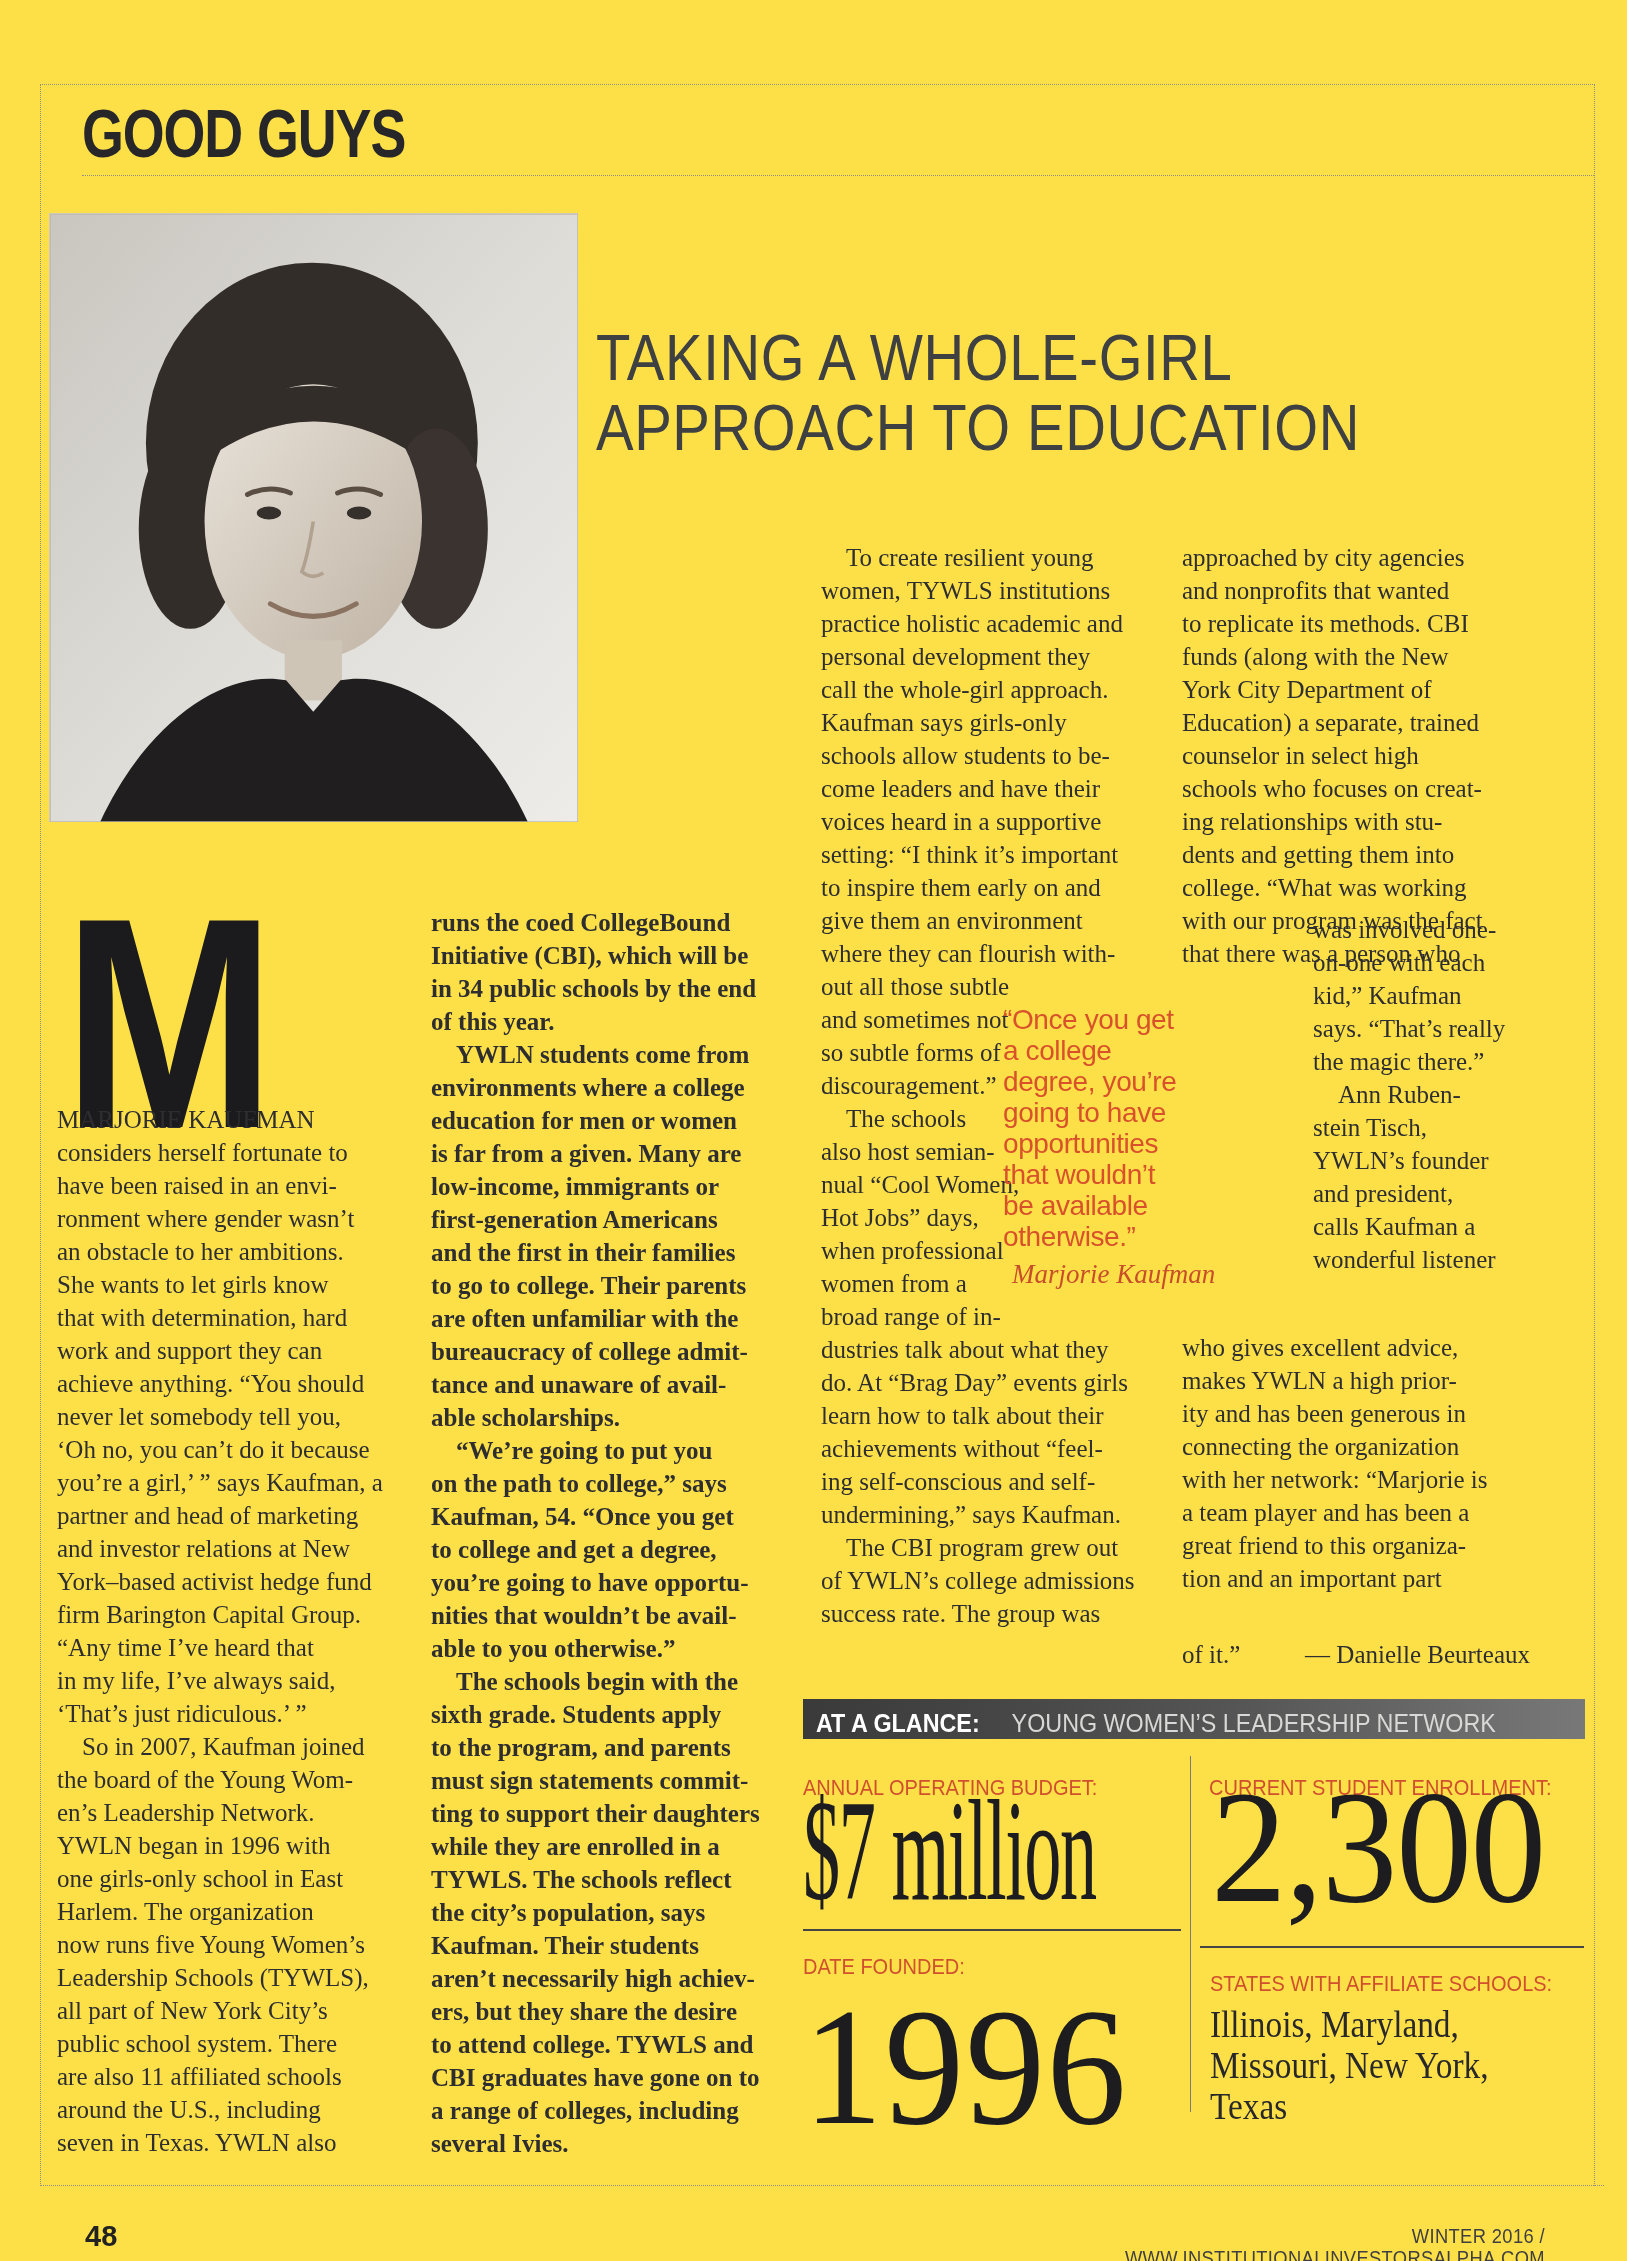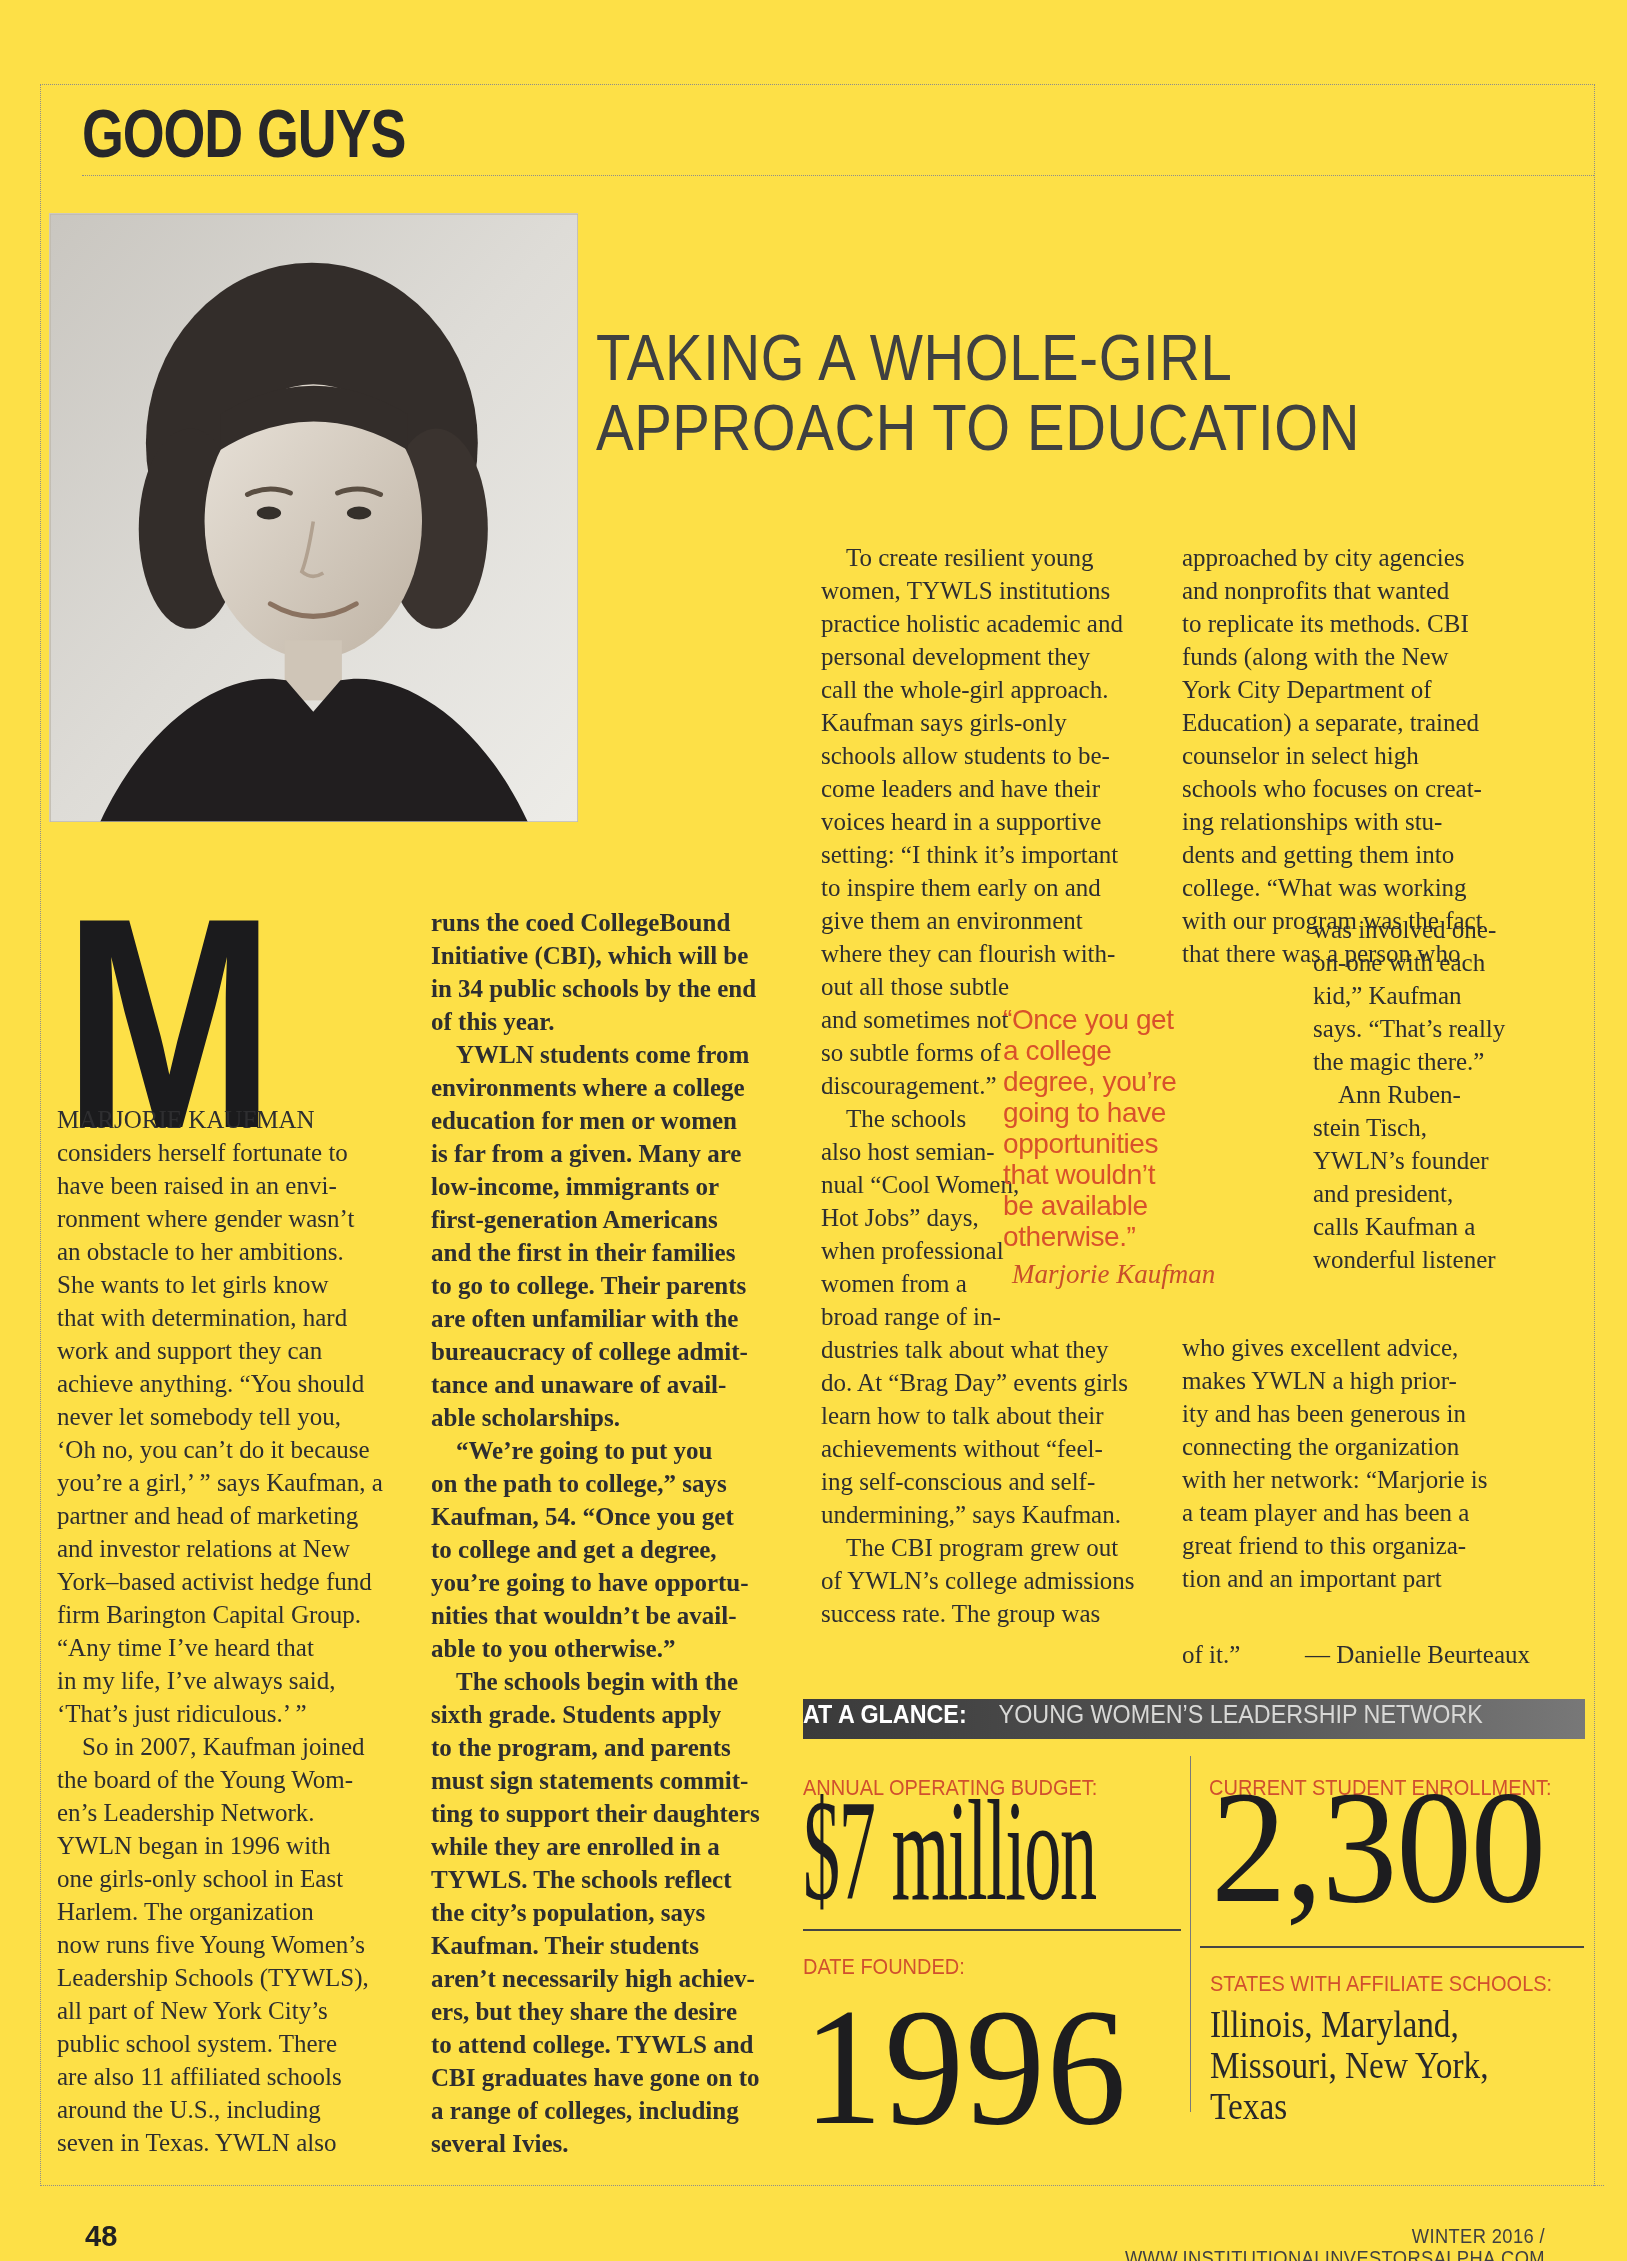--- a/index.html
+++ b/index.html
@@ -12,22 +12,22 @@
           color:#27272a;transform:scaleX(.78);transform-origin:left top;letter-spacing:-1.4px;word-spacing:1.4px;}
   .headline{font-family:"Liberation Sans",sans-serif;font-weight:400;font-size:64px;line-height:70px;
           color:#3f4041;transform:scaleX(.88);transform-origin:left top;letter-spacing:0.7px;white-space:nowrap;}
   .dropcap{font-family:"Liberation Sans",sans-serif;font-weight:800;font-size:300px;line-height:300px;
           color:#1b1b1d;transform:scaleX(.85);transform-origin:left top;}
   .body-col{font-family:"Liberation Serif",serif;font-size:25px;line-height:33px;color:#2e2e30;
           white-space:pre-wrap;}
   .pullquote{font-family:"Liberation Sans",sans-serif;font-size:28px;line-height:31px;font-weight:400;
           white-space:pre-wrap;letter-spacing:-0.4px;}
   .pq-attr{font-family:"Liberation Serif",serif;font-style:italic;font-size:27px;}
-  .glance-bar{display:flex;align-items:flex-start;background:linear-gradient(90deg,#3a3a3a 0%,#555 55%,#787878 100%);
-          box-sizing:border-box;}
+  .glance-bar{display:flex;align-items:flex-end;background:linear-gradient(90deg,#3a3a3a 0%,#555 55%,#787878 100%);
+          padding-left:13px;box-sizing:border-box;}
   .glance-bar .b1{font-family:"Liberation Sans",sans-serif;font-weight:800;font-size:26.5px;color:#fff;
           transform:scaleX(.88);transform-origin:left center;white-space:pre;}
   .glance-bar .b2{font-family:"Liberation Sans",sans-serif;font-weight:400;font-size:26.5px;color:#d8d8d6;
           transform:scaleX(.88);transform-origin:left center;white-space:pre;margin-left:-29px;padding-left:37px;}
   .stat-label{font-family:"Liberation Sans",sans-serif;font-size:21.5px;line-height:1;letter-spacing:0;
           transform:scaleX(.93);transform-origin:left top;white-space:nowrap;}
   .stat-big{font-family:"Liberation Serif",serif;color:#1d1d1f;line-height:1;transform-origin:left top;white-space:nowrap;}
   .states-val{font-family:"Liberation Serif",serif;font-size:37px;line-height:41px;color:#28282a;
           transform:scaleX(.9);transform-origin:left top;white-space:pre-wrap;}
   .rule-solid{background:#454545;height:2.1px;}

